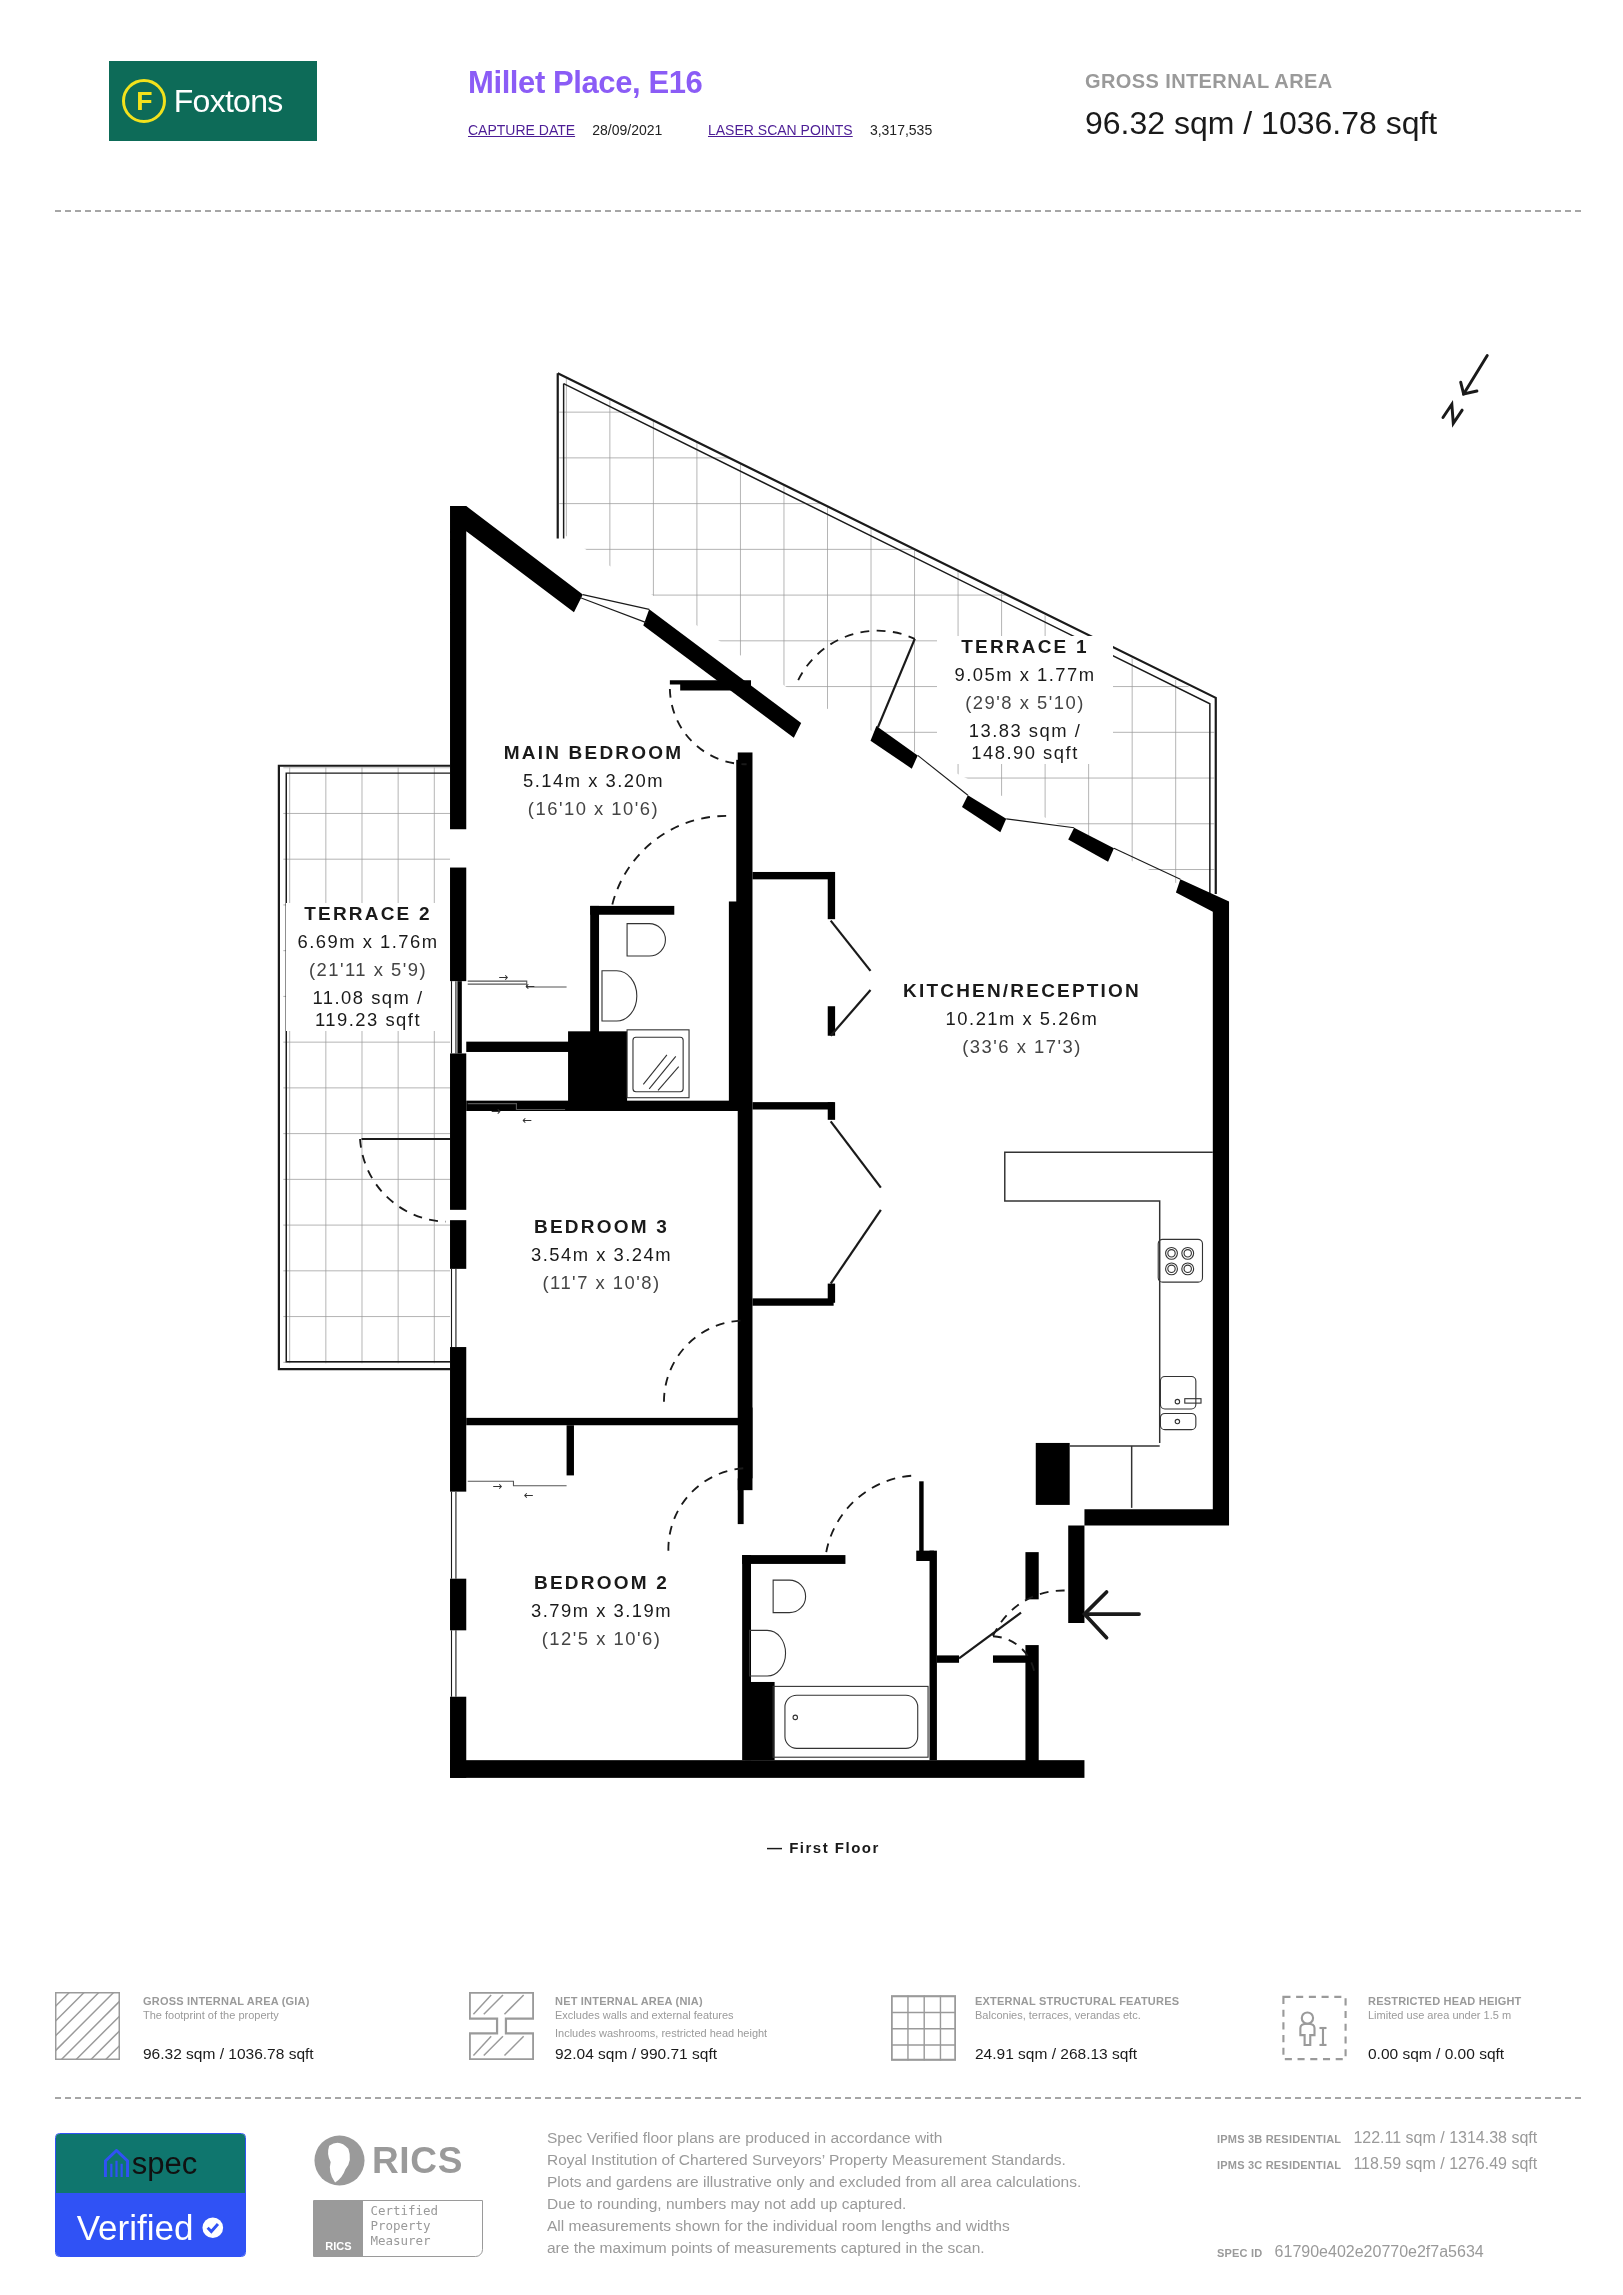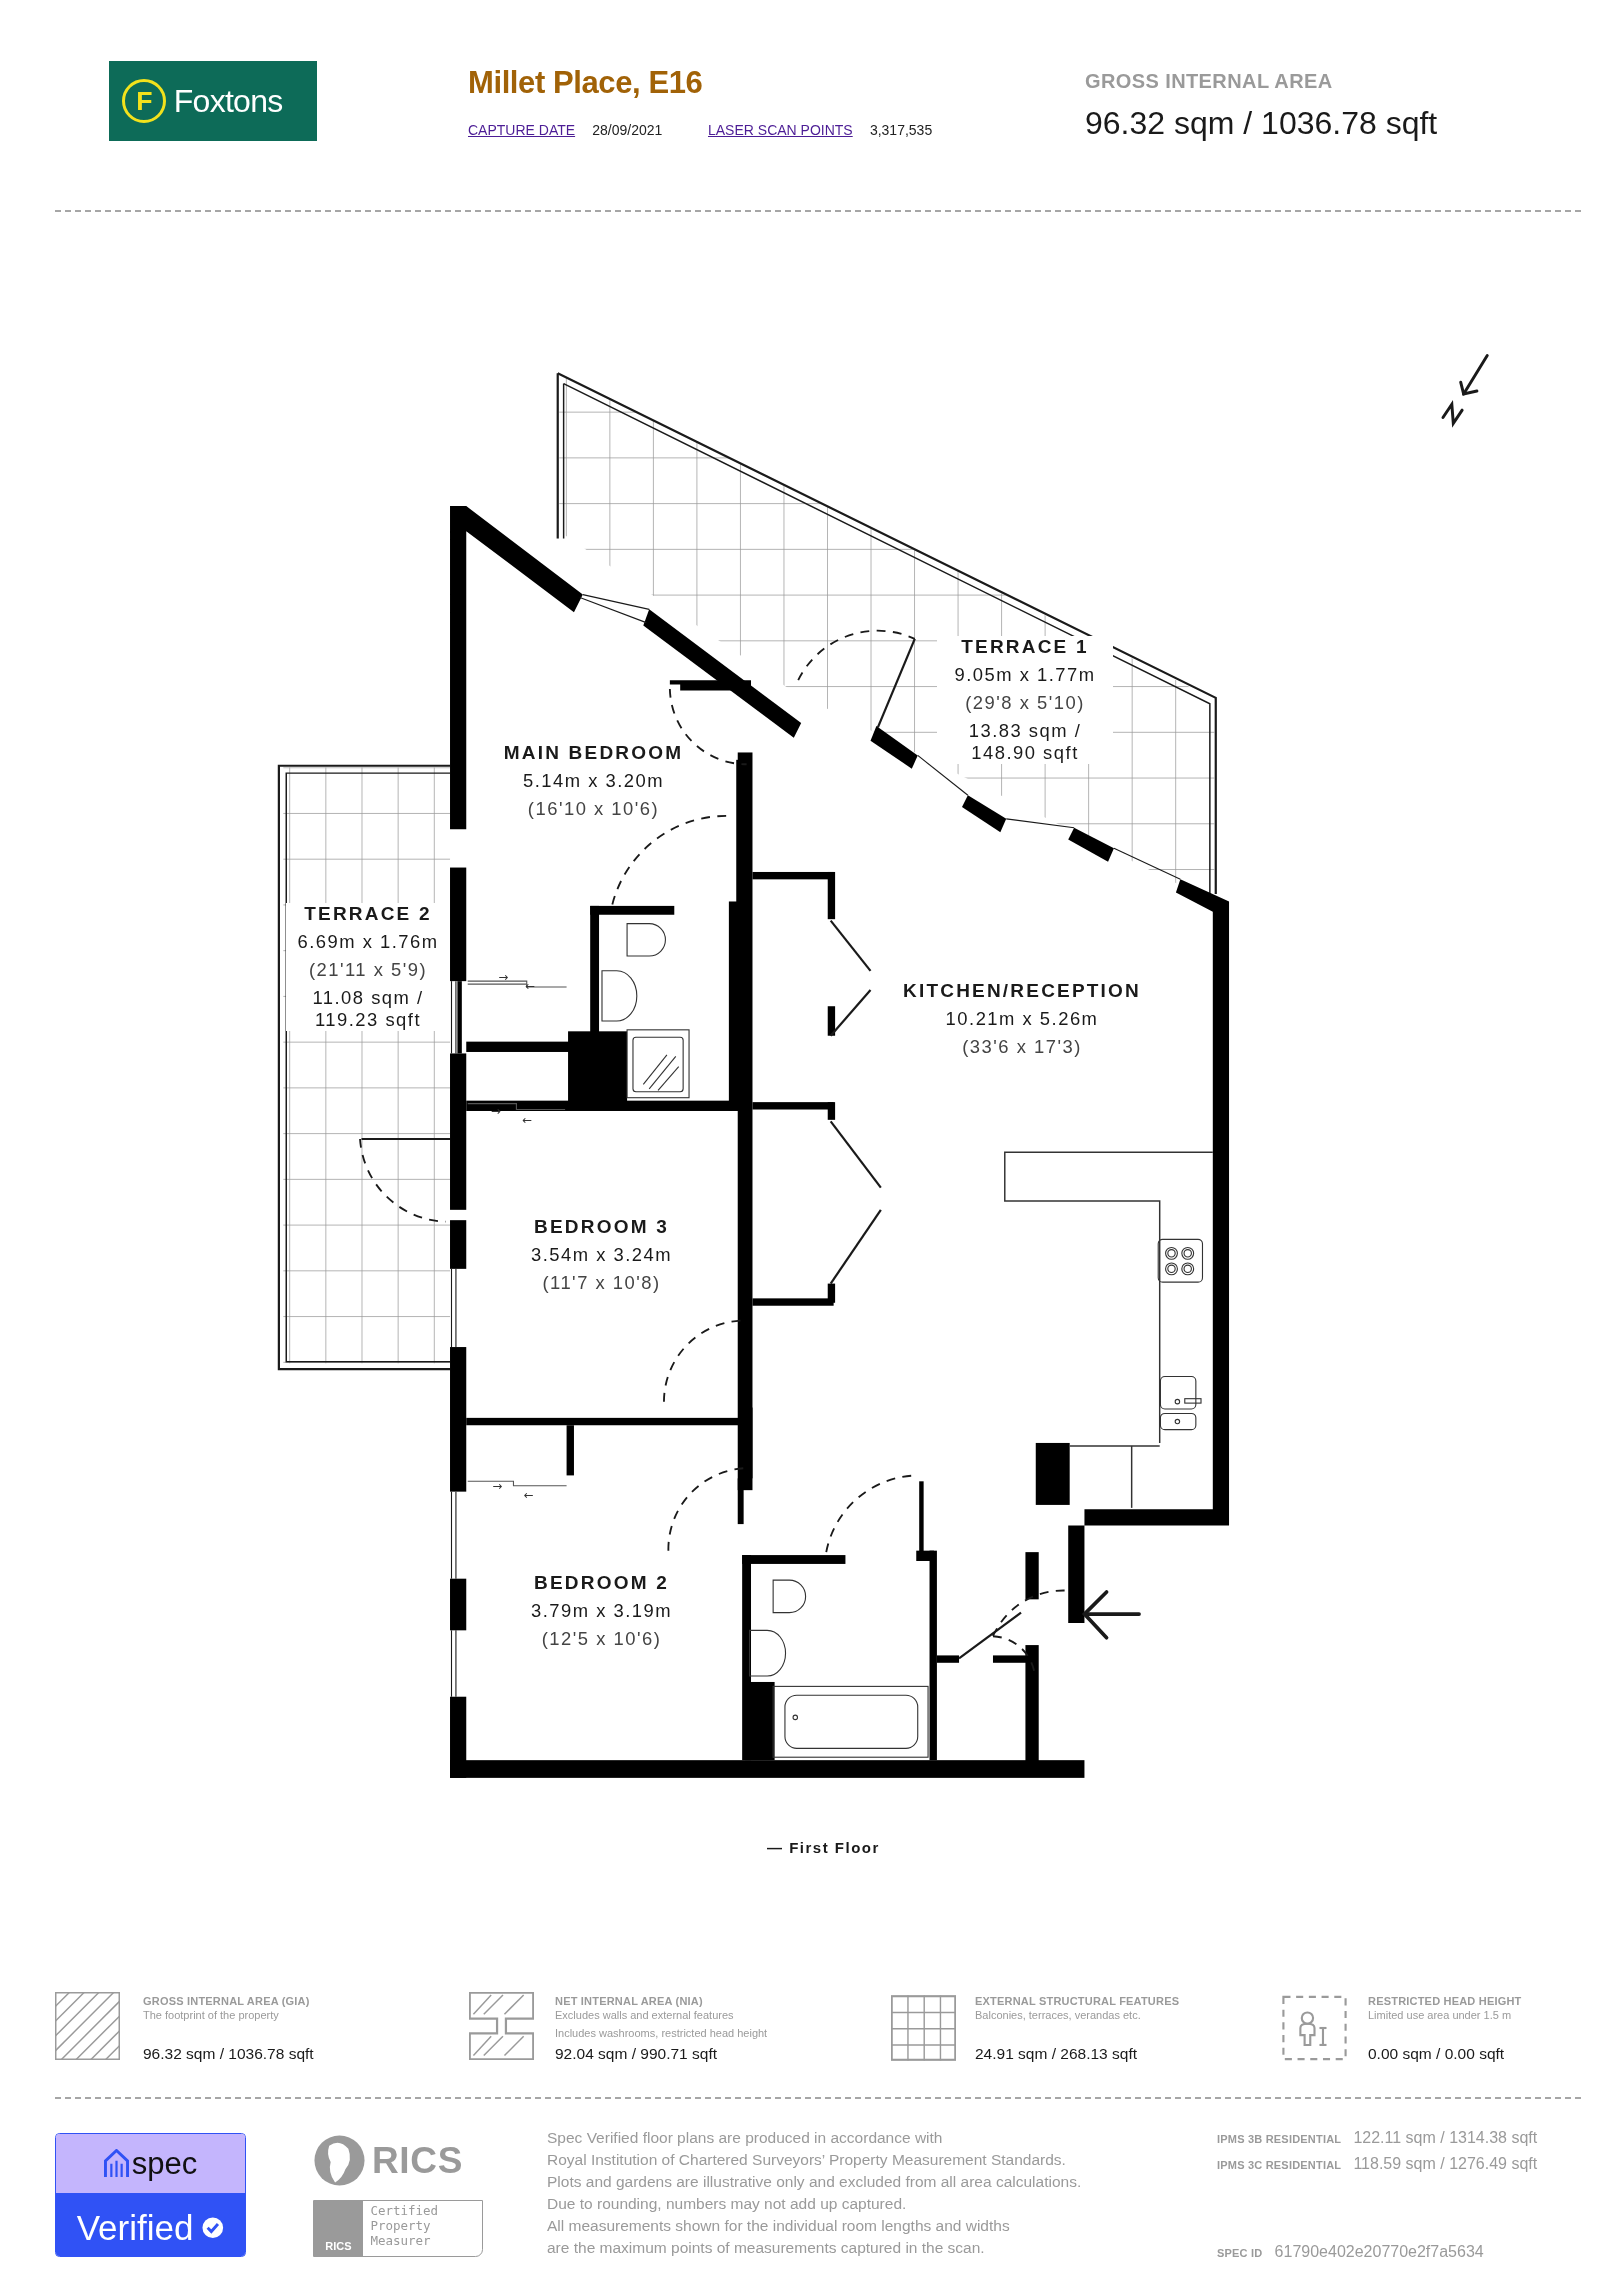--- a/index.html
+++ b/index.html
@@ -2,42 +2,42 @@
 <html style="font-size:11.8px"><head>
 <meta charset="utf-8">
 <style>
   html, body { margin:0; padding:0; background:#ffffff; }
   body { width:1623px; height:2295px; position:relative; overflow:hidden; font-family:"Liberation Sans", sans-serif; color:#1a1a1a; }
   .abs { position:absolute; }
   
   .logo { left:109px; top:61px; width:208px; height:80px; background:#0d6b58; display:flex; align-items:center; }
   .logo-circle { width:44px; height:44px; border:3.7px solid #f2e21c; border-radius:50%; margin-left:13.3px; box-sizing:border-box; display:flex; align-items:center; justify-content:center; color:#f2e21c; font-weight:bold; font-size:26.6px; }
   .logo-text { color:#ffffff; font-size:32px; margin-left:7.4px; letter-spacing:-0.7px; }
-  .title { left:468px; top:65px; font-size:31px; font-weight:bold; color:#a16207; letter-spacing:-0.4px; }
+  .title { left:468px; top:65px; font-size:31px; font-weight:bold; color:#8b5cf6; letter-spacing:-0.4px; }
   .meta { top:122px; font-size:14px; }
   .meta-label { color:#4c1d95; letter-spacing:0;text-decoration:underline; }
   .meta-value { color:#222; }
   .gia-label { left:1085px; top:70px; font-size:20px; color:#9a9a9a; font-weight:bold; letter-spacing:0.4px; }
   .gia-value { left:1085px; top:105px; font-size:32px; color:#1a1a1a; }
   .dash-sep { left:55px; width:1526px; height:0; border-top:2.2px dashed #a6a6a6; }
   
   .plan { left:0; top:0; width:1623px; height:2295px; }
   .room-name { font-size:19px; font-weight:bold; letter-spacing:2.2px; color:#1a1a1a; text-align:center; white-space:nowrap; }
   .room-dim { font-size:18.4px; letter-spacing:1.5px; color:#1a1a1a; text-align:center; white-space:nowrap; }
   .room-imp { font-size:18.4px; letter-spacing:1.5px; color:#444; text-align:center; white-space:nowrap; }
   .room-block { background:#ffffff; padding:0 3px; }
   .floor-label { left:767px; top:1839px; font-size:15px; font-weight:bold; letter-spacing:1.5px; }
   
   .leg-title { font-size:11px; color:#9a9a9a; font-weight:bold; letter-spacing:0.2px; }
   .leg-sub { font-size:11px; color:#9a9a9a; line-height:17.7px; }
   .leg-val { font-size:15.5px; color:#1a1a1a; }
   .leg-icon { width:65px; height:68px; }
   
   .spec-badge { left:55px; top:2133px; width:189px; height:122px; border:1.5px solid #3052f5; border-radius:4.4px; overflow:hidden; }
-  .spec-top { height:59px; background:#c4b5fd; display:flex; align-items:center; justify-content:center; font-size:31px; color:#111; }
+  .spec-top { height:59px; background:#0f766e; display:flex; align-items:center; justify-content:center; font-size:31px; color:#111; }
   .spec-bottom { height:69px; background:#3052f5; color:#fff; display:flex; align-items:center; justify-content:center; font-size:35px; }
   .rics-text { font-size:37px; font-weight:bold; color:#9a9a9a; letter-spacing:0.7px; }
   .disclaimer { left:547px; top:2127px; font-size:15.5px; color:#9a9a9a; line-height:22px; }
   .ipms-label { font-size:11px; font-weight:bold; color:#9a9a9a; letter-spacing:0.2px; }
   .ipms-value { font-size:16px; color:#9a9a9a; }
 </style>
 </head>
 <body>
 
 <div class="abs logo">

